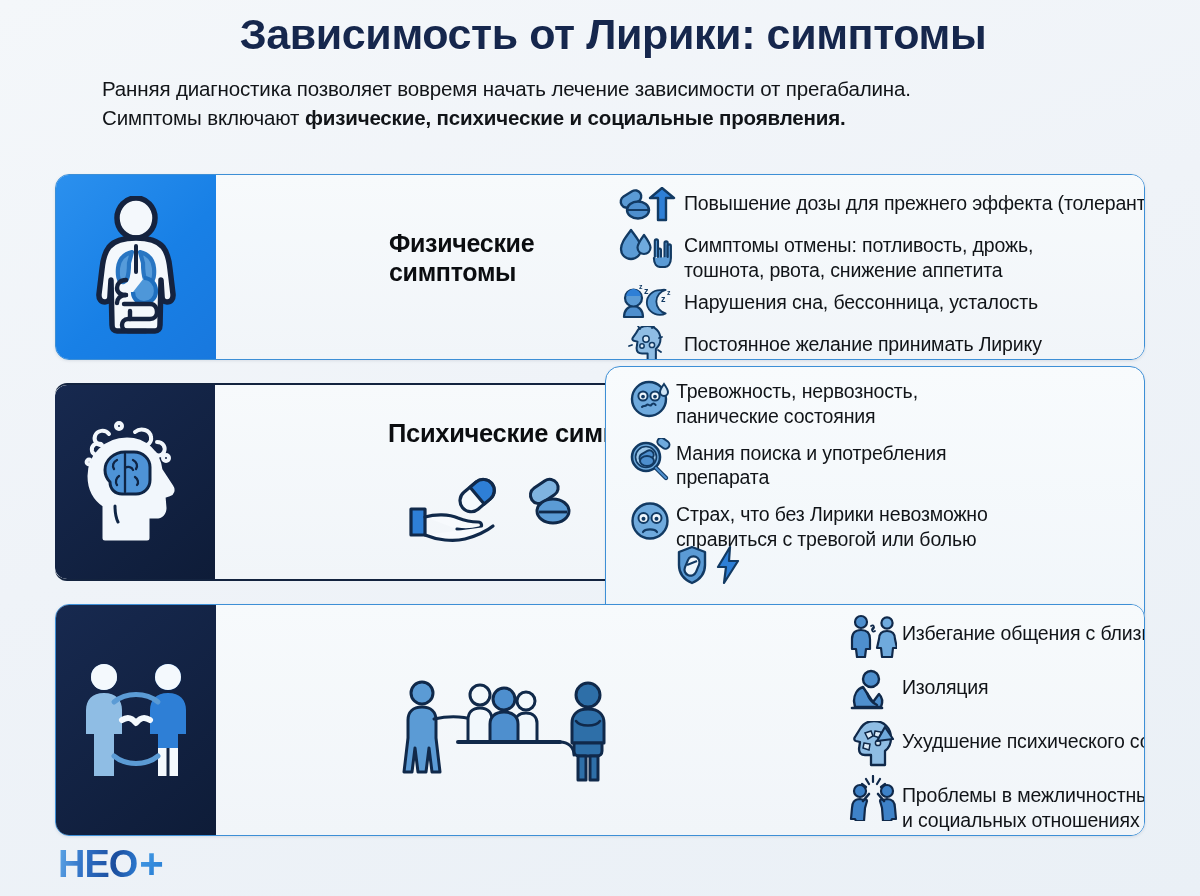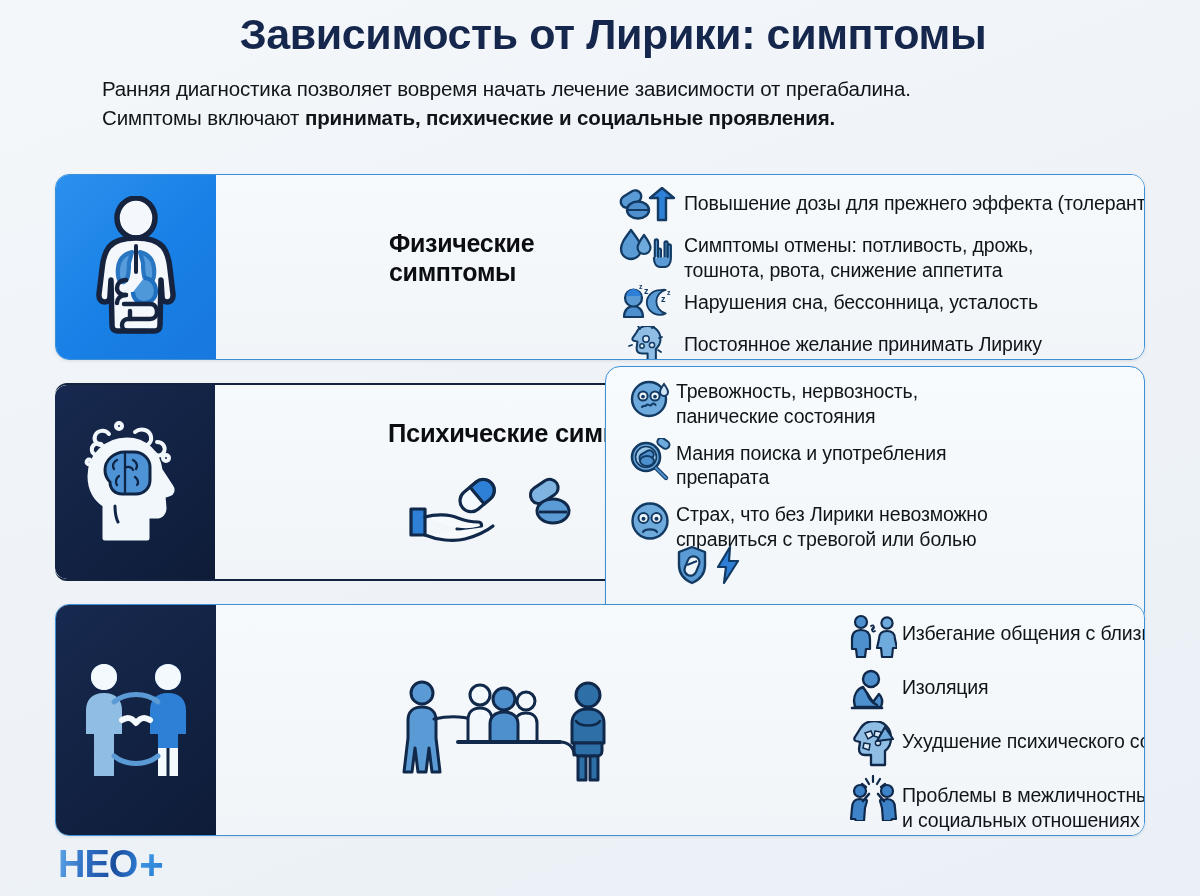--- a/index.html
+++ b/index.html
@@ -98,21 +98,21 @@
   }
   #card3 .iconpane { width:160px; }
   #card3 .cardtitle { left:173px; top:20px; font-size:25.5px; width:440px; }
   #card3 .groupicon { position:absolute; left:180px; top:66px; }
   #card3 .list { left:628px; top:8px; width:460px; }
   #card3 .li { min-height:30px; margin-bottom:8px; }
   #card3 .li .ico { width:58px; height:46px; }
   #card3 .li .txt { font-size:19.5px; line-height:1.26; padding-top:8px; }
 
   
-  .logo { position:absolute; left:58px; top:843px; display:flex; align-items:center; }
+  .logo { position:absolute; left:58px; top:843px; display:flex; align-items:flex-start; }
   .logo .word {
     font-size:38px; font-weight:bold; letter-spacing:-1px;
     background:linear-gradient(100deg,#5FA8E8 0%,#2F6FC4 35%,#1B4E9E 70%,#2E7FD6 100%);
     -webkit-background-clip:text; background-clip:text; color:transparent;
   }
   .logo .plus {
     font-size:42px; font-weight:bold; margin-left:2px; line-height:1;
     background:linear-gradient(135deg,#4FA3E8 0%,#1C74D0 100%);
     -webkit-background-clip:text; background-clip:text; color:transparent;
   }
@@ -122,21 +122,21 @@
 </head>
 <body>
 
 <div class="page">
 
   <div class="hdr">
     <div class="title">Зависимость от Лирики: симптомы</div>
     <div class="subtitle">
       <div><span>Ранняя диагностика позволяет вовремя начать лечение зависимости от прегабалина.</span></div>
       <div>
-        <span>Симптомы включают </span><b>принимать, психические и социальные проявления.</b>
+        <span>Симптомы включают </span><b>физические, психические и социальные проявления.</b>
       </div>
     </div>
   </div>
 
   <div class="card" id="card1">
     <div class="iconpane blue">
       <span>
         <svg width="108" height="142" viewBox="0 0 108 142">
           <g stroke="#15233F" stroke-width="5.5" fill="#F4F8FC" stroke-linejoin="round" stroke-linecap="round">
             <ellipse cx="54" cy="22" rx="19" ry="20"></ellipse>

